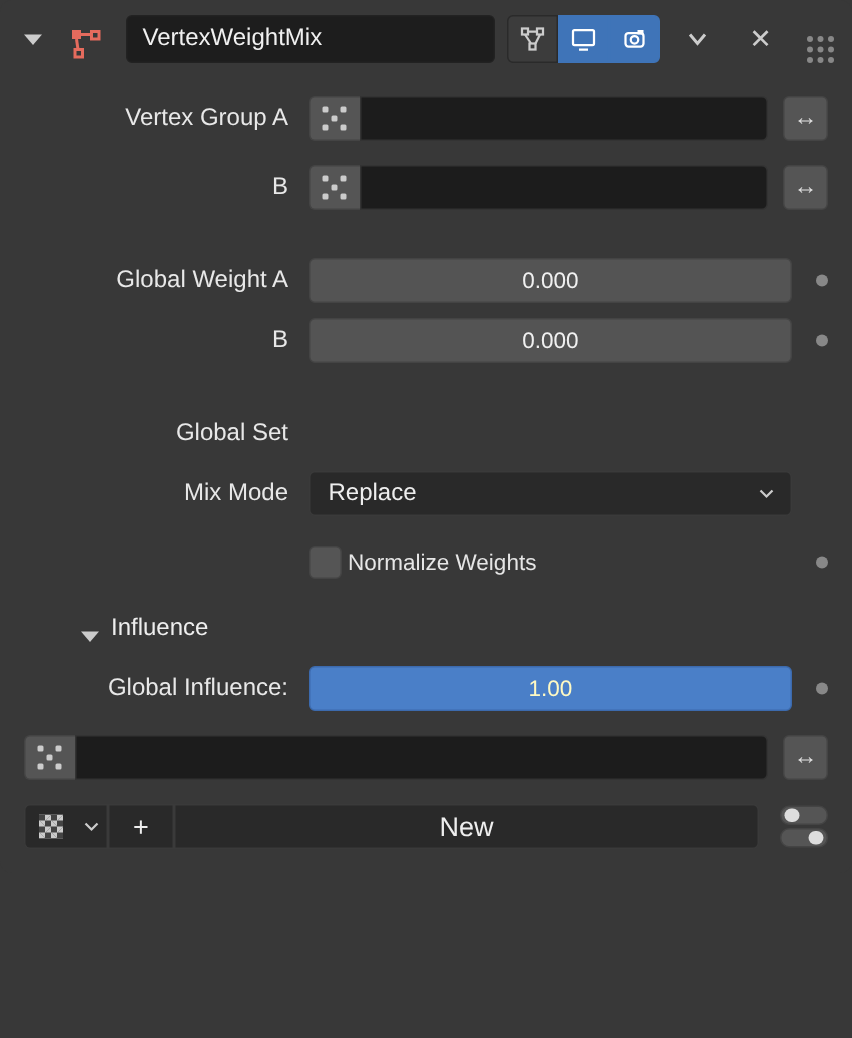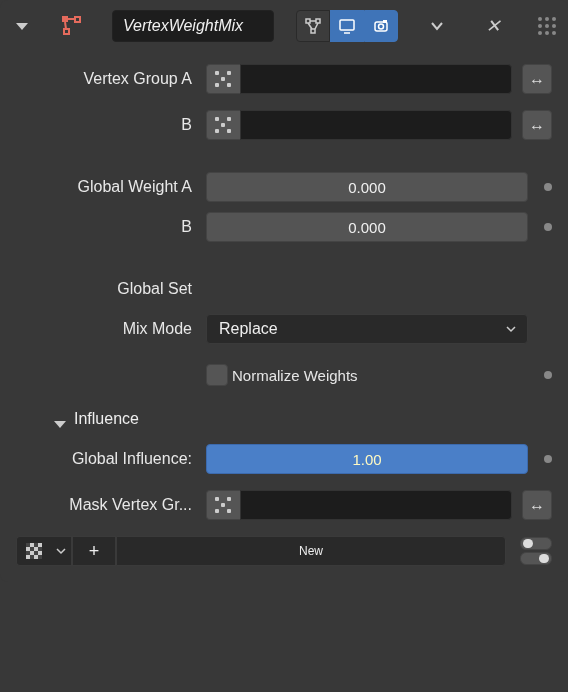--- a/index.html
+++ b/index.html
@@ -1,18 +1,18 @@
 <!DOCTYPE html>
 <html><head>
 <meta charset="utf-8">
 <style>
   * { box-sizing: border-box; margin: 0; padding: 0; font-family: -apple-system, BlinkMacSystemFont, "Segoe UI", sans-serif; }
   body { background: #383838; color: #e6e6e6; font-size: 15px; width: 568px; height: 692px; overflow: hidden; }
   .panel { background: #383838; border-radius: 8px; padding: 4px; }
-  .header { display: flex; align-items: center; gap: 22px; padding: 6px 8px; font-style: italic; }
+  .header { display: flex; align-items: flex-end; gap: 8px; padding: 6px 8px; }
   .tri { width: 0; height: 0; border-left: 6px solid transparent; border-right: 6px solid transparent; border-top: 7px solid #ccc; }
   .mod-icon svg { display:block }
   .name-field { flex: 1; background: #1d1d1d; border: 1px solid #222; border-radius: 4px; height: 32px; display: flex; align-items: center; padding: 0 10px; color: #f0f0f0; font-size: 16px;}
   .hbtn { width: 34px; height: 32px; display:flex; align-items:center; justify-content:center; border-radius:4px; background:#3c3c3c; border:1px solid #2a2a2a; color:#ddd;}
   .hbtn.active { background:#3f74b8; border-color:#3f74b8; }
   .hbtn.plain { background:transparent; border:none; }
   .hbtngroup { display:flex; }
   .hbtngroup .hbtn { border-radius:0; }
   .hbtngroup .hbtn:first-child { border-radius:4px 0 0 4px; }
   .hbtngroup .hbtn:last-child { border-radius:0 4px 4px 0; }
@@ -36,21 +36,21 @@
   .chev svg { display:block;}
   .checkbox-row { display:flex; align-items:center; gap:4px;}
   .checkbox { width:22px; height:22px; background:#555; border:1px solid #444; border-radius:4px;}
   .spacer { height:16px; }
   .subheader { display:flex; align-items:flex-end; gap:8px; padding:6px 0 14px 38px; color:#eee; font-size:16px;}
   .newrow { display:flex; align-items:center; height:30px; gap:0;}
   .tex-btn { background:#292929; border:1px solid #3a3a3a; height:30px; display:flex;align-items:center;justify-content:center;color:#eee;}
   .tex-prefix { width:34px; border-radius:4px 0 0 4px; border-right:none;}
   .tex-chev { width:22px; border-radius:0; border-left:none; border-right:1px solid #3a3a3a;}
   .tex-plus { width:44px; border-radius:0; font-size:18px;}
-  .tex-new { flex:1; border-radius:0 4px 4px 0; font-size:12px;}
+  .tex-new { flex:1; border-radius:0 4px 4px 0; font-size:18px;}
   .pill-stack { width:32px; margin-left:8px; display:flex; flex-direction:column; gap:2px;}
   .pill { height:13px; background:#555; border:1px solid #444; border-radius:6px; position:relative;}
   .pill.top::after { content:''; position:absolute; left:2px; top:1px; width:10px; height:9px; background:#ddd; border-radius:5px;}
   .pill.bot::after { content:''; position:absolute; right:2px; top:1px; width:10px; height:9px; background:#ddd; border-radius:5px;}
   .dots-ico { display:grid; grid-template-columns:5px 5px 5px; grid-template-rows:5px 5px 5px; gap:1px;}
   .dots-ico span{width:4px;height:4px;background:#ccc;border-radius:1px;opacity:0}
   .dots-ico .on{opacity:1}
   .checker { width:16px;height:16px; background-image: linear-gradient(45deg,#ccc 25%,transparent 25%),linear-gradient(-45deg,#ccc 25%,transparent 25%),linear-gradient(45deg,transparent 75%,#ccc 75%),linear-gradient(-45deg,transparent 75%,#ccc 75%); background-size:8px 8px; background-position:0 0,0 4px,4px -4px,-4px 0; background-color:#444;}
 </style>
 </head>
@@ -235,21 +235,20 @@
       <div class="label">Global Influence:</div>
       <div class="field">
         <div class="num-field blue">
             <span>1.00</span>
           </div>
         <div class="decorator"></div>
       </div>
     </div>
 
     <div class="row">
-      <div class="label">Mask Vertex Gr...</div>
       <div class="field">
         <div class="vg-input">
           <div class="vg-prefix">
             <div class="dots-ico">
                 <span class="on"></span>
                 <span></span>
                 <span class="on"></span>
                 <span></span>
                 <span class="on"></span>
                 <span></span>

